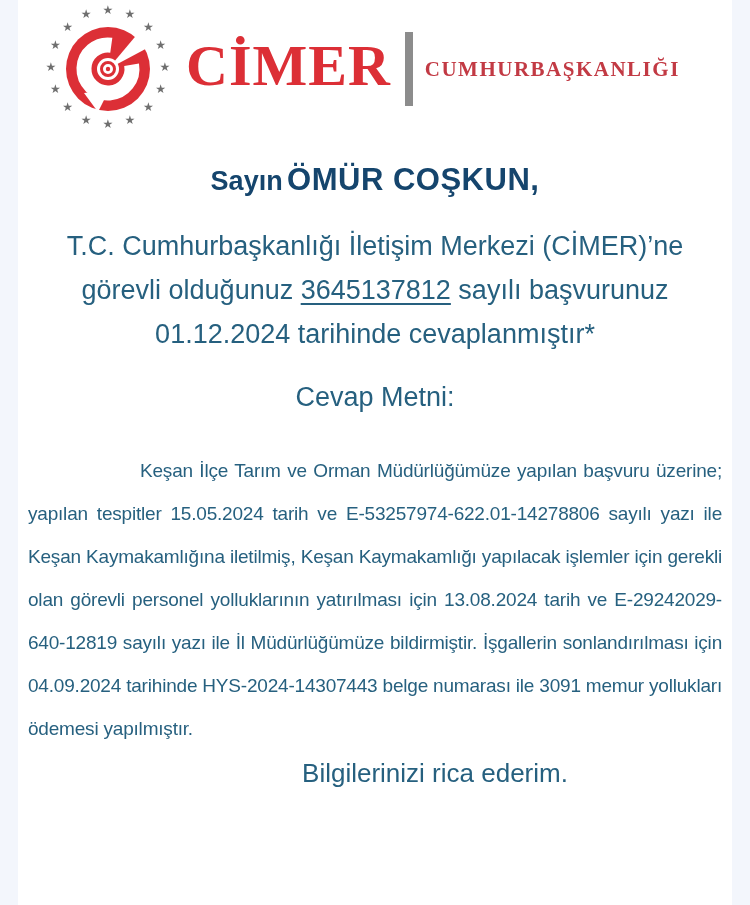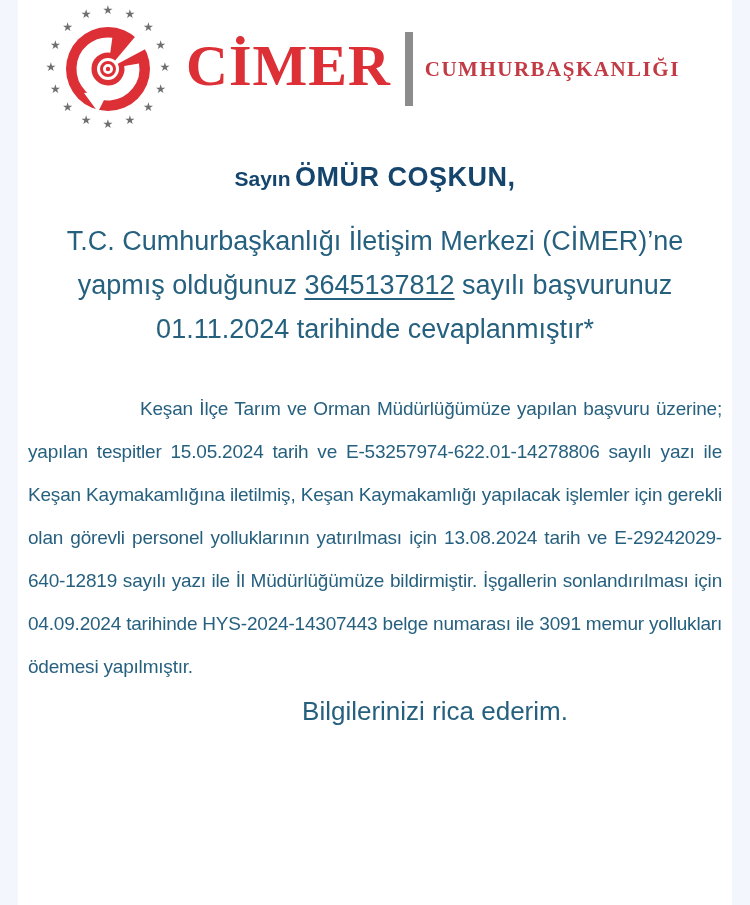--- a/index.html
+++ b/index.html
@@ -39,22 +39,22 @@
   .subtitle {
     font-family:"Liberation Serif", serif;
     font-weight:bold; font-size:21px; color:#c23a44;
     letter-spacing:1.5px; line-height:26px;
   }
 
   
   .greeting {
     margin-top:34px; text-align:center; color:#15456d;
   }
-  .salutation { font-size:21px; font-weight:600; margin-right:0; }
-  .recipient  { font-size:27px; font-weight:800; letter-spacing:0.5px; }
+  .salutation { font-size:27px; font-weight:600; margin-right:0; }
+  .recipient  { font-size:31px; font-weight:800; letter-spacing:0.5px; }
 
   .intro {
     margin:26px 12px 0 12px;
     text-align:center;
     font-size:27px; line-height:44px; color:#26607f;
   }
   .appnum { text-decoration:underline; text-underline-offset:4px; }
 
   .response-label {
     margin-top:26px; text-align:center;
@@ -116,21 +116,22 @@
       <div class="subtitle">
         <div>CUMHURBAŞKANLIĞI</div>
       </div>
     </header>
 
     <div class="greeting">
       <span class="salutation">Sayın</span>
       <span class="recipient">ÖMÜR COŞKUN,</span>
     </div>
 
-    <p class="intro"><span>T.C. Cumhurbaşkanlığı İletişim Merkezi (CİMER)’ne yapmış olduğunuz </span><span class="appnum">3645137812</span><span> sayılı başvurunuz 01.11.2024 tarihinde cevaplanmıştır*</span></p>
+    <p class="intro"><span>T.C. Cumhurbaşkanlığı İletişim Merkezi (CİMER)’ne görevli olduğunuz </span><span class="appnum">3645137812</span><span> sayılı başvurunuz 01.12.2024 tarihinde cevaplanmıştır*</span></p>
 
+    <p class="response-label">Cevap Metni:</p>
 
     <p class="bodytext">Keşan İlçe Tarım ve Orman Müdürlüğümüze yapılan başvuru üzerine; yapılan tespitler 15.05.2024 tarih ve E-53257974-622.01-14278806 sayılı yazı ile Keşan Kaymakamlığına iletilmiş, Keşan Kaymakamlığı yapılacak işlemler için gerekli olan görevli personel yolluklarının yatırılması için 13.08.2024 tarih ve E-29242029-640-12819 sayılı yazı ile İl Müdürlüğümüze bildirmiştir. İşgallerin sonlandırılması için 04.09.2024 tarihinde HYS-2024-14307443 belge numarası ile 3091 memur yollukları ödemesi yapılmıştır.</p>
 
     <p class="closing">Bilgilerinizi rica ederim.</p>
 
   </div>
 </div>
 
 </body></html>

